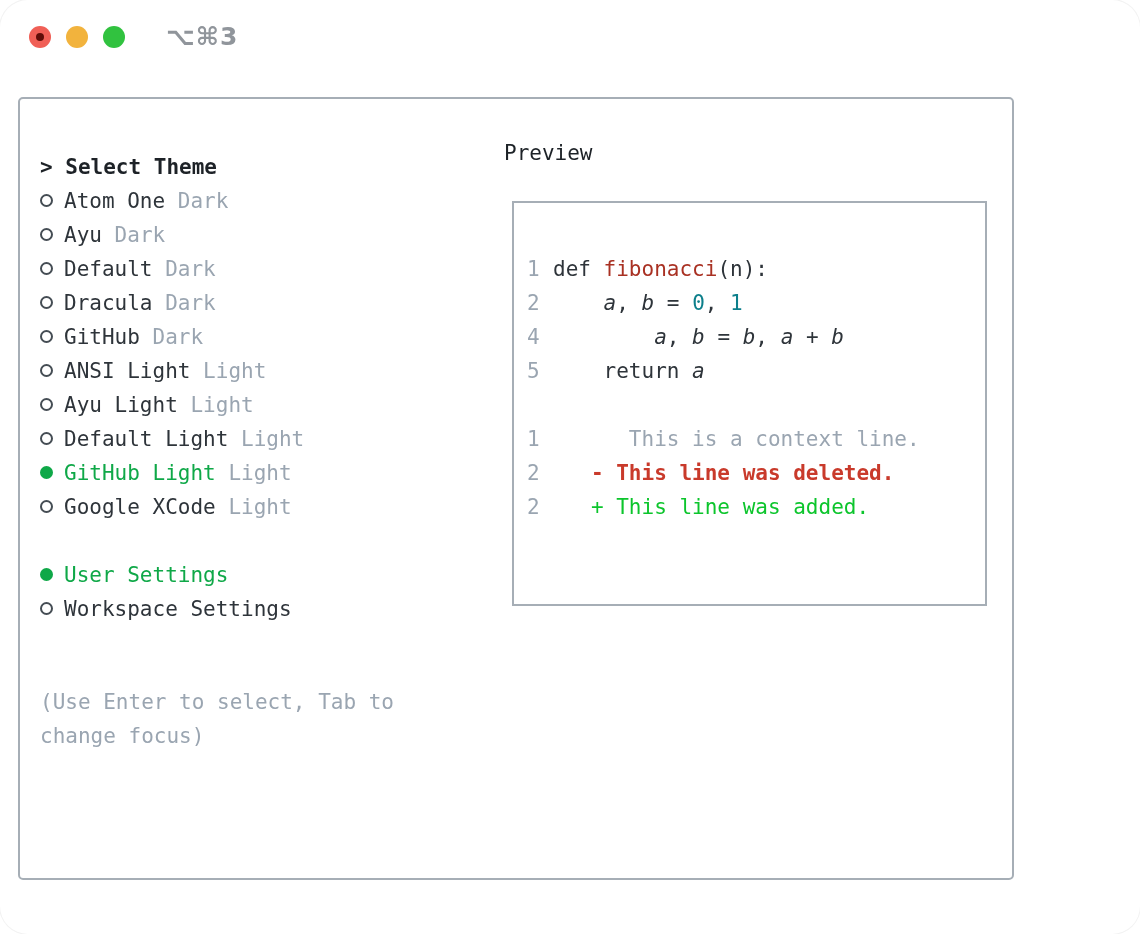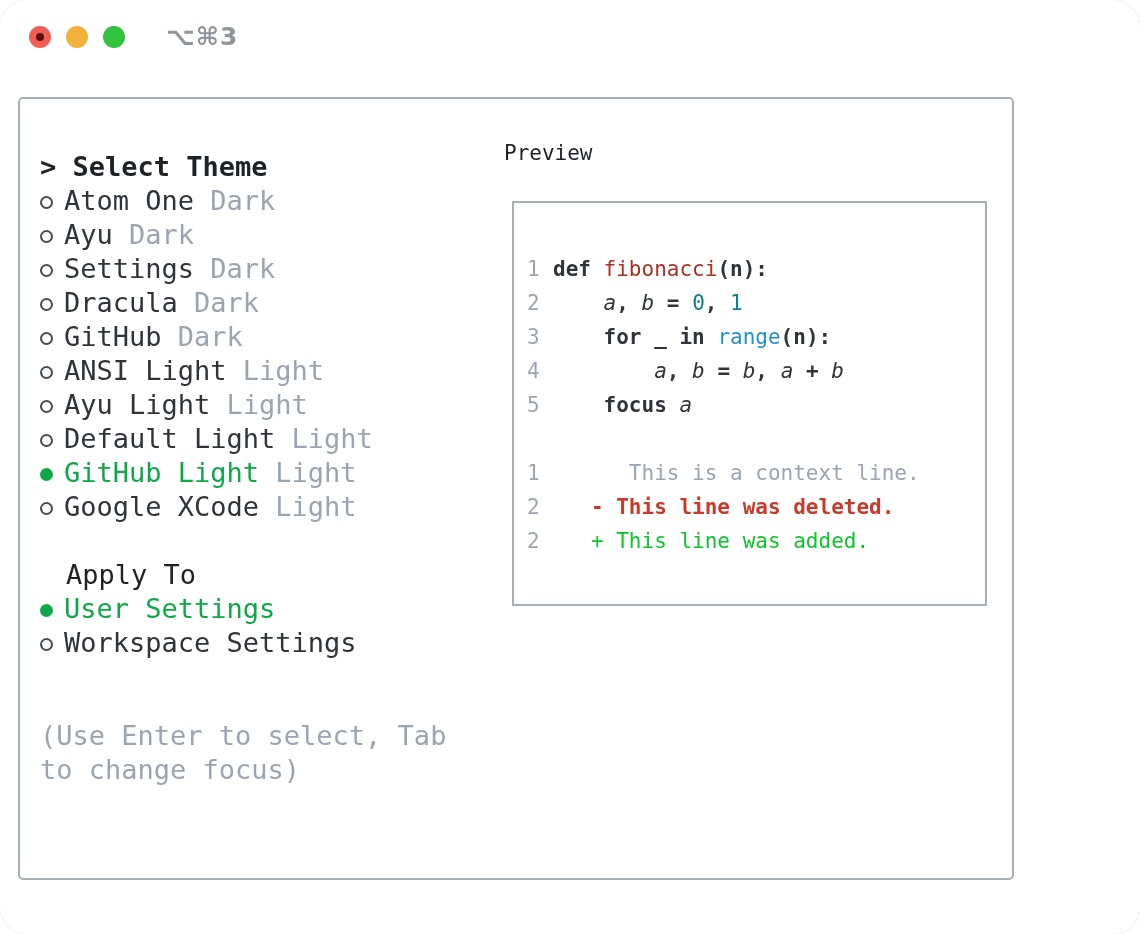--- a/index.html
+++ b/index.html
@@ -20,40 +20,40 @@
   .tl-close::after{content:"";position:absolute;left:7px;top:7px;width:8px;height:8px;
                    border-radius:50%;background:#5f0d08;}
   .tl-min{left:66px;background:var(--traffic-yellow);}
   .tl-zoom{left:103px;background:var(--traffic-green);}
   .shortcut{position:absolute;left:166px;top:22px;font-family:"DejaVu Sans",sans-serif;
             font-weight:bold;font-size:25px;color:#90959b;letter-spacing:1px;}
   
   .panel{position:absolute;left:18px;top:97px;width:996px;height:783px;
          border:2px solid var(--border-gray);border-radius:5px;background:#fff;}
   
-  .leftcol{position:absolute;left:20px;top:51px;width:430px;font-size:27px;line-height:34px;}
+  .leftcol{position:absolute;left:20px;top:51px;width:430px;font-size:21px;line-height:34px;}
   .hdr{font-weight:bold;color:#1d2227;}
   .row{white-space:nowrap;}
   .marker{display:inline-block;width:13px;height:13px;border:2px solid #454d54;
           border-radius:50%;margin-right:11px;transform:translateY(-1px);}
   .selected .marker{background:var(--selection-green);border-color:var(--selection-green);}
   .selected .t-name,.selected .opt-label{color:var(--selection-green);}
   .t-variant{color:var(--muted-gray);}
   .blankrow{height:34px;}
   .applyhdr{color:#1d2227;padding-left:26px;}
   .hint{color:var(--muted-gray);white-space:normal;margin-top:25px;}
   
   .preview-title{position:absolute;left:484px;top:37px;font-size:21px;line-height:34px;
                  font-weight:normal;color:#1d2227;}
   .preview-box{position:absolute;left:492px;top:102px;width:475px;height:405px;
                border:2px solid var(--border-gray);background:#fff;overflow:hidden;}
   .code{padding:49px 0 0 13px;font-size:21px;line-height:34px;}
   .code-line{white-space:pre;height:34px;}
   .ln{display:inline-block;width:26px;color:var(--muted-gray);white-space:pre;}
-  .tk-p{color:var(--text-dark);font-weight:bold;}
+  .tk-p{color:var(--text-dark);}
   .tk-f{color:var(--function-red);}
   .tk-v{color:var(--text-dark);font-style:italic;}
   .tk-n{color:var(--number-teal);}
   .tk-b{color:var(--builtin-blue);}
   .tk-c{color:var(--muted-gray);margin-top:32px;}
   .tk-d{color:var(--deleted-red);font-weight:bold;}
   .tk-a{color:var(--added-green);}
 </style>
 </head>
 <body>
@@ -72,21 +72,21 @@
     <div class="leftcol">
       <div class="row hdr">&gt; Select Theme</div>
       <div id="theme-list">
           <div class="row theme-item">
     <span class="marker"></span><span class="t-name">Atom One</span><span>&nbsp;</span><span class="t-variant">Dark</span>
   </div>
           <div class="row theme-item">
     <span class="marker"></span><span class="t-name">Ayu</span><span>&nbsp;</span><span class="t-variant">Dark</span>
   </div>
           <div class="row theme-item">
-    <span class="marker"></span><span class="t-name">Settings</span><span>&nbsp;</span><span class="t-variant">Dark</span>
+    <span class="marker"></span><span class="t-name">Default</span><span>&nbsp;</span><span class="t-variant">Dark</span>
   </div>
           <div class="row theme-item">
     <span class="marker"></span><span class="t-name">Dracula</span><span>&nbsp;</span><span class="t-variant">Dark</span>
   </div>
           <div class="row theme-item">
     <span class="marker"></span><span class="t-name">GitHub</span><span>&nbsp;</span><span class="t-variant">Dark</span>
   </div>
           <div class="row theme-item">
     <span class="marker"></span><span class="t-name">ANSI Light</span><span>&nbsp;</span><span class="t-variant">Light</span>
   </div>
@@ -97,41 +97,39 @@
     <span class="marker"></span><span class="t-name">Default Light</span><span>&nbsp;</span><span class="t-variant">Light</span>
   </div>
           <div class="row theme-item selected">
     <span class="marker"></span><span class="t-name">GitHub Light</span><span>&nbsp;</span><span class="t-variant">Light</span>
   </div>
           <div class="row theme-item">
     <span class="marker"></span><span class="t-name">Google XCode</span><span>&nbsp;</span><span class="t-variant">Light</span>
   </div>
         </div>
       <div class="blankrow"></div>
-      <div class="row applyhdr">Apply To</div>
       <div id="apply-list">
           <div class="row apply-item selected">
     <span class="marker"></span><span class="opt-label">User Settings</span>
   </div>
           <div class="row apply-item">
     <span class="marker"></span><span class="opt-label">Workspace Settings</span>
   </div>
         </div>
       <div class="blankrow"></div>
       <div class="hint">(Use Enter to select, Tab to change focus)</div>
     </div>
 
     <div class="preview-title">Preview</div>
     <div class="preview-box">
       <div class="code" id="preview-code">
           <div class="code-line"><span class="ln">1</span><span class="tk-p">def </span><span class="tk-f">fibonacci</span><span class="tk-p">(n):</span></div>
           <div class="code-line"><span class="ln">2</span><span class="tk-p">    </span><span class="tk-v">a</span><span class="tk-p">, </span><span class="tk-v">b</span><span class="tk-p"> = </span><span class="tk-n">0</span><span class="tk-p">, </span><span class="tk-n">1</span></div>
-          <div class="code-line"><span class="ln">3</span><span class="tk-p">    for _ in </span><span class="tk-b">range</span><span class="tk-p">(n):</span></div>
           <div class="code-line"><span class="ln">4</span><span class="tk-p">        </span><span class="tk-v">a</span><span class="tk-p">, </span><span class="tk-v">b</span><span class="tk-p"> = </span><span class="tk-v">b</span><span class="tk-p">, </span><span class="tk-v">a</span><span class="tk-p"> + </span><span class="tk-v">b</span></div>
-          <div class="code-line"><span class="ln">5</span><span class="tk-p">    focus </span><span class="tk-v">a</span></div>
+          <div class="code-line"><span class="ln">5</span><span class="tk-p">    return </span><span class="tk-v">a</span></div>
           <div class="code-line"><span class="ln"></span></div>
           <div class="code-line"><span class="ln">1</span><span class="tk-c">      This is a context line.</span></div>
           <div class="code-line"><span class="ln">2</span><span class="tk-d">   - This line was deleted.</span></div>
           <div class="code-line"><span class="ln">2</span><span class="tk-a">   + This line was added.</span></div>
         </div>
     </div>
 
   </div>
 </div>
 

